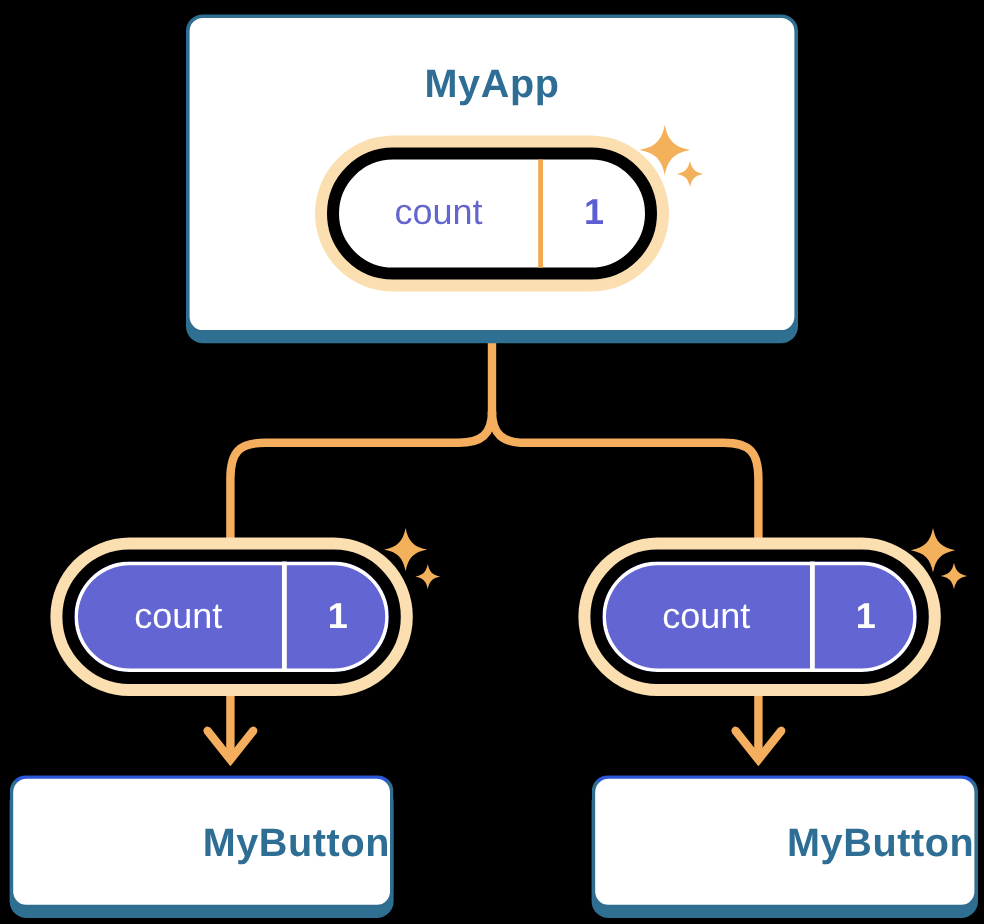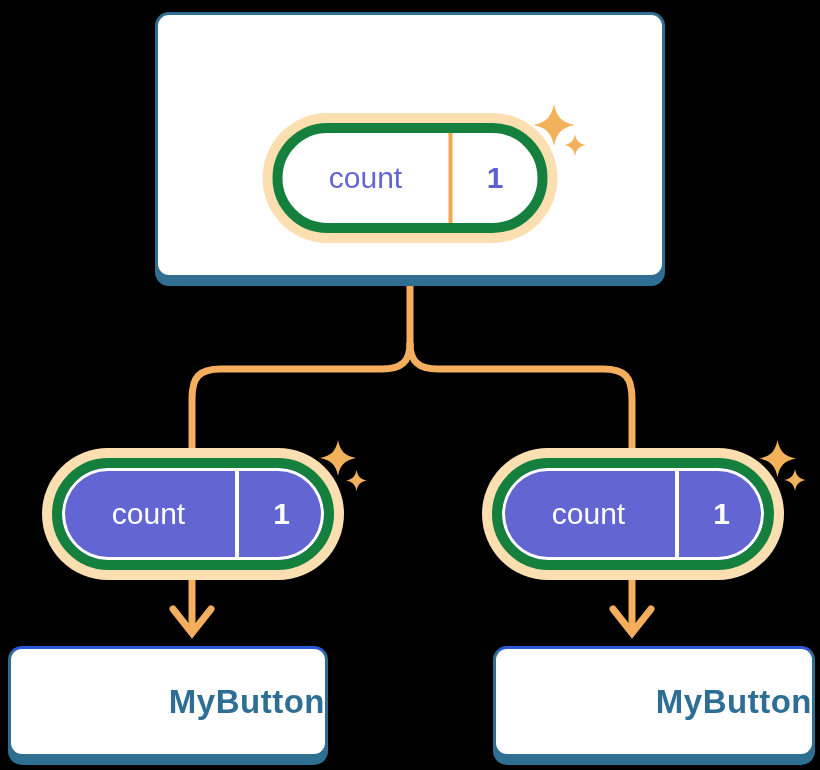--- a/index.html
+++ b/index.html
@@ -20,21 +20,21 @@
   .card-child-left{left:8px;top:646px;width:320px;}
   .card-child-right{left:493px;top:646px;width:322px;}
   .card-title{
     color:#2E6D94;font-size:33px;font-weight:700;letter-spacing:.5px;line-height:1;
   }
   .card-root .card-title{position:absolute;left:0;right:0;top:38px;text-align:center;}
 
   
   .pill{
     position:absolute;box-sizing:border-box;border-radius:999px;
-    border:10px solid #15803d;display:flex;align-items:stretch;justify-content:flex-end;
+    border:10px solid #000000;display:flex;align-items:stretch;justify-content:flex-end;
   }
   .pill-light{
     left:50%;transform:translateX(-50%);top:108px;width:275px;height:110px;
     background:#FFFFFF;box-shadow:0 0 0 10px #FBDFB0;
   }
   .pill-dark{
     width:282px;height:112px;background:#6365D2;
     box-shadow:0 0 0 10px #FBDFB0, inset 0 0 0 3px #FFFFFF;
   }
   .pill-dark-left{left:52px;top:458px;}
@@ -63,20 +63,21 @@
       <path d="M410 343 C410 362 401 369 382 369 L221 369 C199 369 192 377 192 399 L192 460"></path>
       <path d="M410 343 C410 362 419 369 438 369 L603 369 C625 369 632 377 632 399 L632 460"></path>
       <path d="M192 576 L192 626" stroke-linecap="round"></path>
       <path d="M173 609 L192 633 L211 609" stroke-linecap="round" stroke-linejoin="miter"></path>
       <path d="M632 576 L632 626" stroke-linecap="round"></path>
       <path d="M613 609 L632 633 L651 609" stroke-linecap="round" stroke-linejoin="miter"></path>
     </g>
   </svg>
 
   <div class="card card-root">
+    <div class="card-title">MyApp</div>
     <div class="pill pill-light">
       <div class="cell cell-name">count</div>
       <div class="divider"></div>
       <div class="cell cell-value">1</div>
     </div>
   </div>
 
   <svg class="sparkle" style="left:533px;top:104px" width="42" height="42" viewBox="0 0 40 40">
     <path d="M20 0C22.5 12.5 27.5 17.5 40 20C27.5 22.5 22.5 27.5 20 40C17.5 27.5 12.5 22.5 0 20C12.5 17.5 17.5 12.5 20 0Z"></path>
   </svg>

